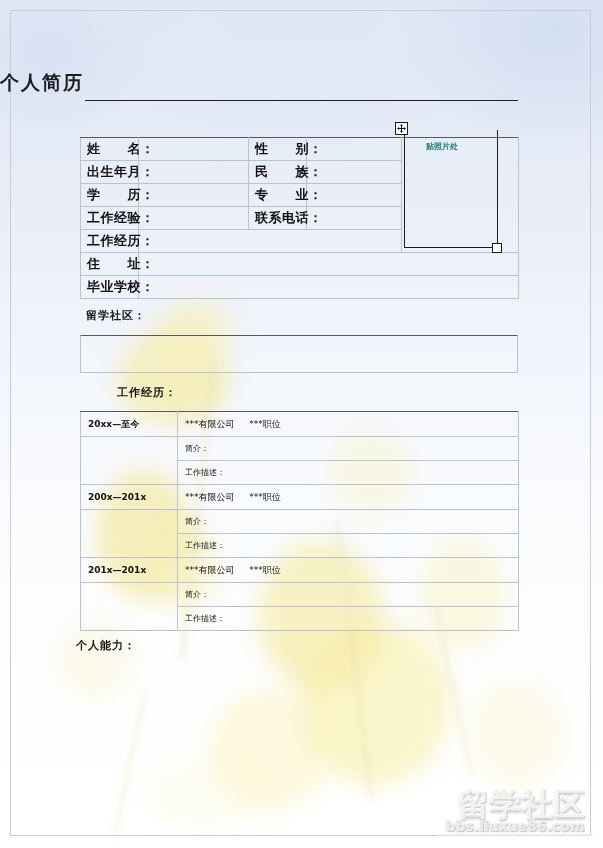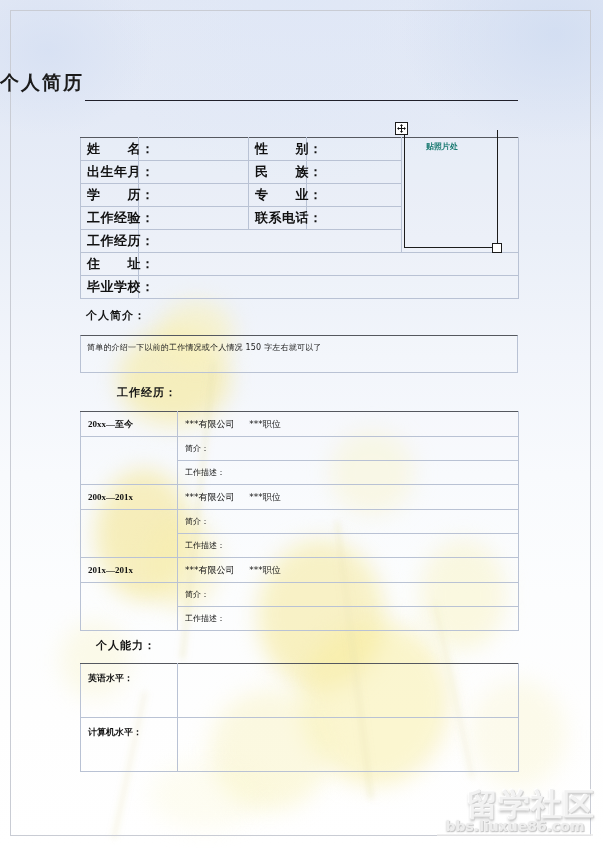--- a/index.html
+++ b/index.html
@@ -164,21 +164,21 @@
     font-size:9px;
   }
   .exp-table td{
     border:0.8px solid #b9c2d4;
     padding:0 7px;
     height:24px;
     color:#111;vertical-align:middle;
     background:rgba(255,255,255,.10);
   }
   .exp-table tr:first-child td{border-top:1.2px solid #55585f;}
-  .exp-table td.period{font-weight:bold;font-size:9px;white-space:nowrap;font-family:Liberation Serif, serif;}
+  .exp-table td.period{font-weight:bold;font-size:9px;white-space:nowrap;}
   .exp-table td.company{font-weight:normal;font-size:9px;}
   .exp-table td.sub{font-size:8px;font-weight:normal;height:23px;}
   .exp-table td.blank{background:rgba(255,255,255,.04);}
 
   
   .abil-table{
     position:absolute;left:80px;top:663px;width:438px;
     border-collapse:collapse;table-layout:fixed;
     font-size:9px;
   }
@@ -193,22 +193,22 @@
   .abil-table td.lbl{font-weight:bold;padding-top:8px;white-space:nowrap;}
 
   
   .watermark{
     position:absolute;right:8px;bottom:8px;
     width:160px;height:56px;
     z-index:9;
     opacity:.95;
   }
   .wm-cn{
-    position:absolute;left:0;top:0;width:160px;
-    text-align:right;
+    position:absolute;left:7px;top:0;width:160px;
+    text-align:center;
     font-size:31px;font-weight:bold;
     letter-spacing:1px;
     color:#f2f2f2;
     text-shadow:
        1px 1px 0 #cfcfcf,
       -1px -1px 0 #ffffff,
        0 2px 3px rgba(120,120,120,.55);
   }
   .wm-url{
     position:absolute;left:0;top:34px;width:160px;
@@ -305,23 +305,22 @@
 
     <div class="photo-box"></div>
     <div class="photo-label">贴照片处</div>
     <div class="move-handle">
       <svg width="9" height="9" viewBox="0 0 9 9" aria-hidden="true">
         <path d="M4.5 0 L6 2 H5 V4 H7 V3 L9 4.5 L7 6 V5 H5 V7 H6 L4.5 9 L3 7 H4 V5 H2 V6 L0 4.5 L2 3 V4 H4 V2 H3 Z" fill="#111"></path>
       </svg>
     </div>
     <div class="resize-handle"></div>
 
-    <div class="section-h" style="left:86px;top:308px;">个人简介：</div>
+    <div class="section-h" style="left:86px;top:308px;">留学社区：</div>
     <div class="intro-box"></div>
-    <div class="intro-text">简单的介绍一下以前的工作情况或个人情况  150 字左右就可以了</div>
 
     <div class="section-h" style="left:86px;top:385px;margin-left:31px;">工作经历：</div>
 
     <table class="exp-table">
       <colgroup>
           <col style="width:97px">
           <col style="width:341px">
         </colgroup>
       <tbody>
         <tr>
@@ -355,38 +354,22 @@
         <tr>
           <td class="blank" rowspan="2"></td>
           <td class="sub">简介：</td>
         </tr>
         <tr>
           <td class="sub">工作描述：</td>
         </tr>
       </tbody>
     </table>
 
-    <div class="section-h" style="left:96px;top:638px;">个人能力：</div>
-
-    <table class="abil-table">
-      <colgroup>
-          <col style="width:97px">
-          <col style="width:341px">
-        </colgroup>
-      <tbody>
-        <tr>
-          <td class="lbl">英语水平：</td>
-          <td></td>
-        </tr>
-        <tr>
-          <td class="lbl">计算机水平：</td>
-          <td></td>
-        </tr>
-      </tbody>
-    </table>
+    <div class="section-h" style="left:76px;top:638px;">个人能力：</div>
+
 
   </div>
 
   <div class="watermark">
     <div class="wm-cn">留学社区</div>
     <div class="wm-url">bbs.liuxue86.com</div>
     <div class="wm-bar"></div>
   </div>
 
 </div>

